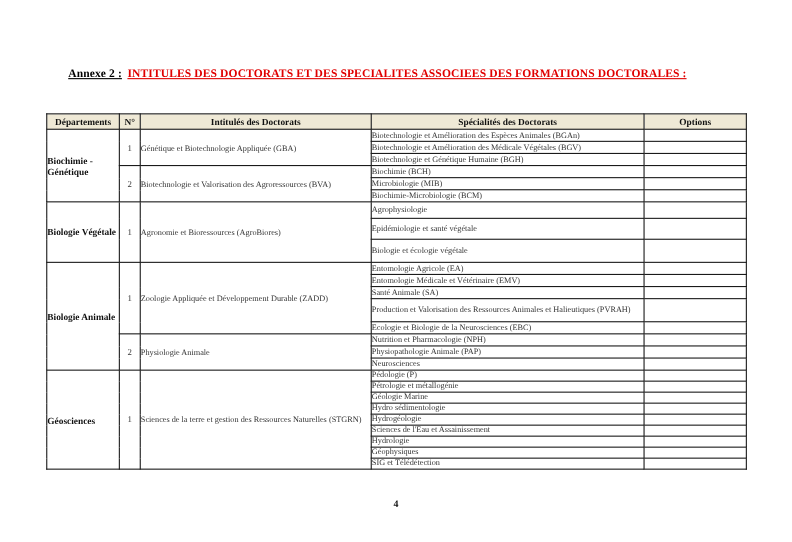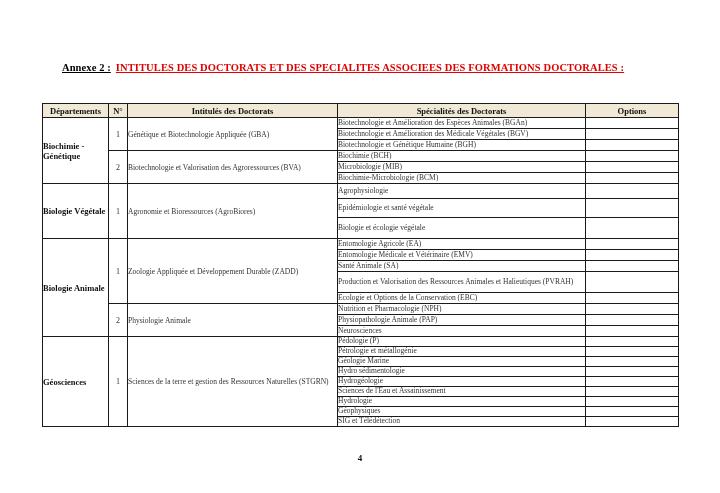--- a/index.html
+++ b/index.html
@@ -143,21 +143,21 @@
         </tr>
         <tr style="height: 11px; margin-top: 28px;">
           <td class="spec">Santé Animale (SA)</td>
           <td class="opts"></td>
         </tr>
         <tr style="height: 21px;">
           <td class="spec">Production et Valorisation des Ressources Animales et Halieutiques (PVRAH)</td>
           <td class="opts"></td>
         </tr>
         <tr style="height: 11px;">
-          <td class="spec">Ecologie et Options de la Conservation (EBC)</td>
+          <td class="spec">Ecologie et Biologie de la Neurosciences (EBC)</td>
           <td class="opts"></td>
         </tr>
         <tr style="height: 11px;">
           <td class="num" rowspan="3">2</td>
           <td class="doctorat" rowspan="3">Physiologie Animale</td>
           <td class="spec">Nutrition et Pharmacologie (NPH)</td>
           <td class="opts"></td>
         </tr>
         <tr style="height: 11px;">
           <td class="spec">Physiopathologie Animale (PAP)</td>

